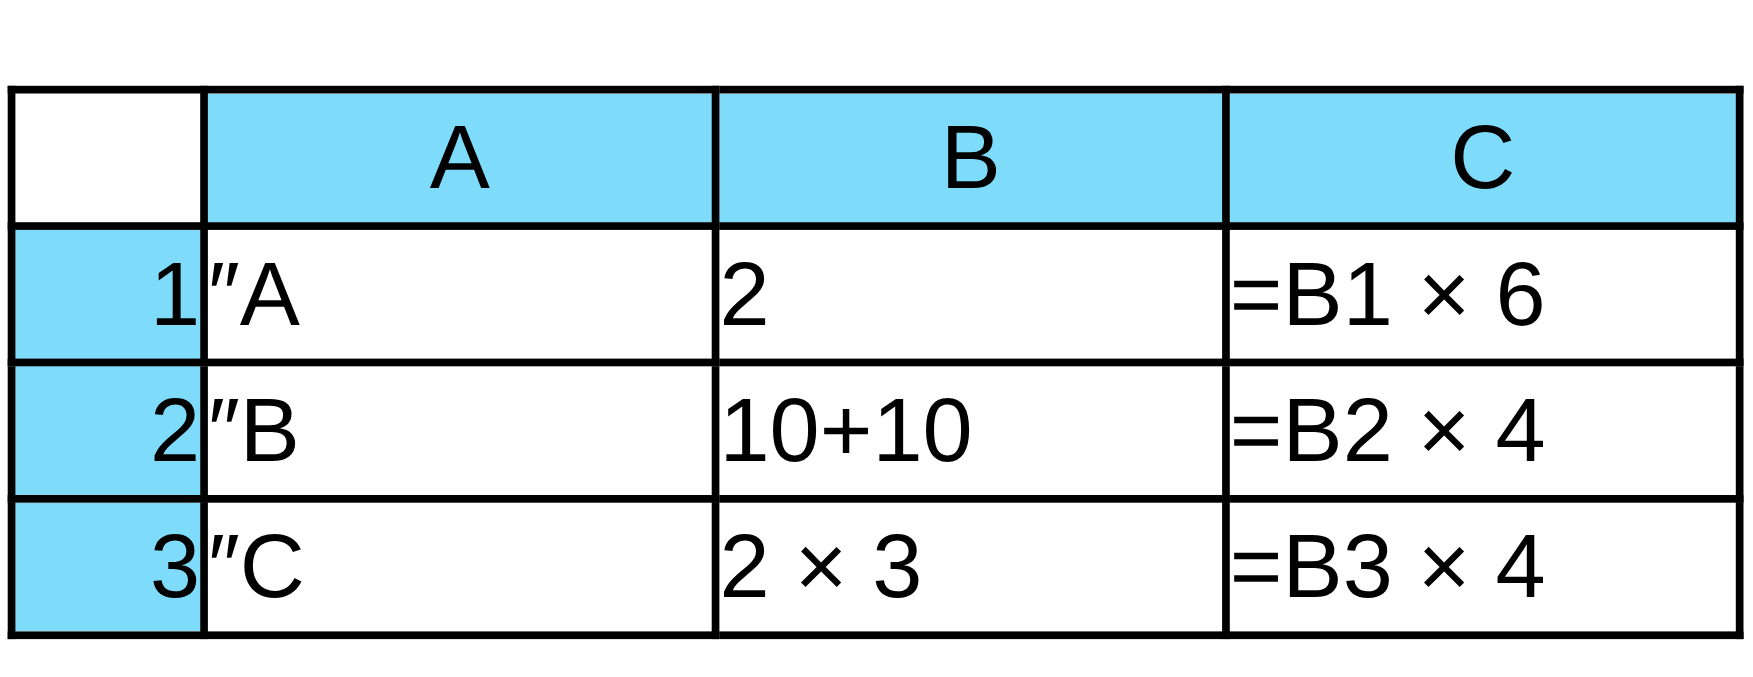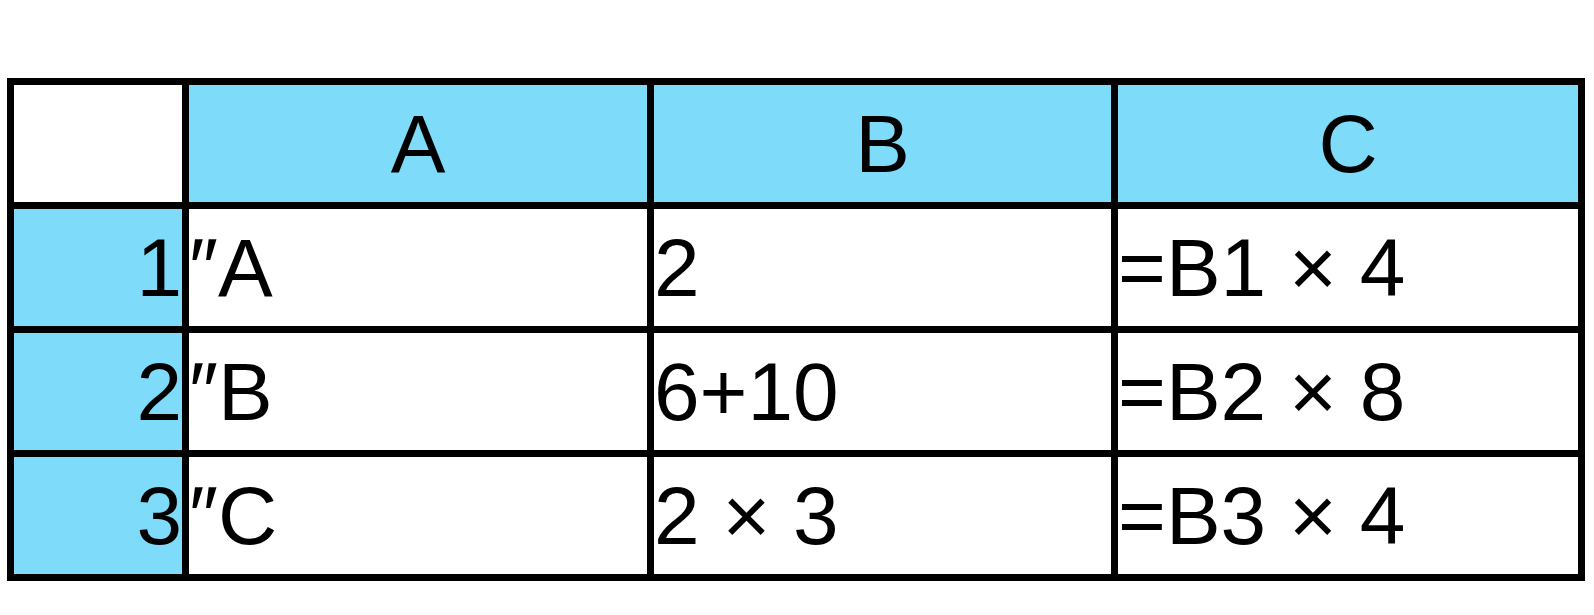--- a/index.html
+++ b/index.html
@@ -69,27 +69,27 @@
     <tr>
       <td class="corner"></td>
       <th class="colhead">A</th>
       <th class="colhead">B</th>
       <th class="colhead">C</th>
     </tr>
     <tr>
       <th class="rowhead">1</th>
       <td class="cell">″A</td>
       <td class="cell">2</td>
-      <td class="cell">=B1 × 4</td>
+      <td class="cell">=B1 × 6</td>
     </tr>
     <tr>
       <th class="rowhead">2</th>
       <td class="cell">″B</td>
-      <td class="cell">6+10</td>
-      <td class="cell">=B2 × 8</td>
+      <td class="cell">10+10</td>
+      <td class="cell">=B2 × 4</td>
     </tr>
     <tr>
       <th class="rowhead">3</th>
       <td class="cell">″C</td>
       <td class="cell">2 × 3</td>
       <td class="cell">=B3 × 4</td>
     </tr>
   </tbody>
 </table>
 

